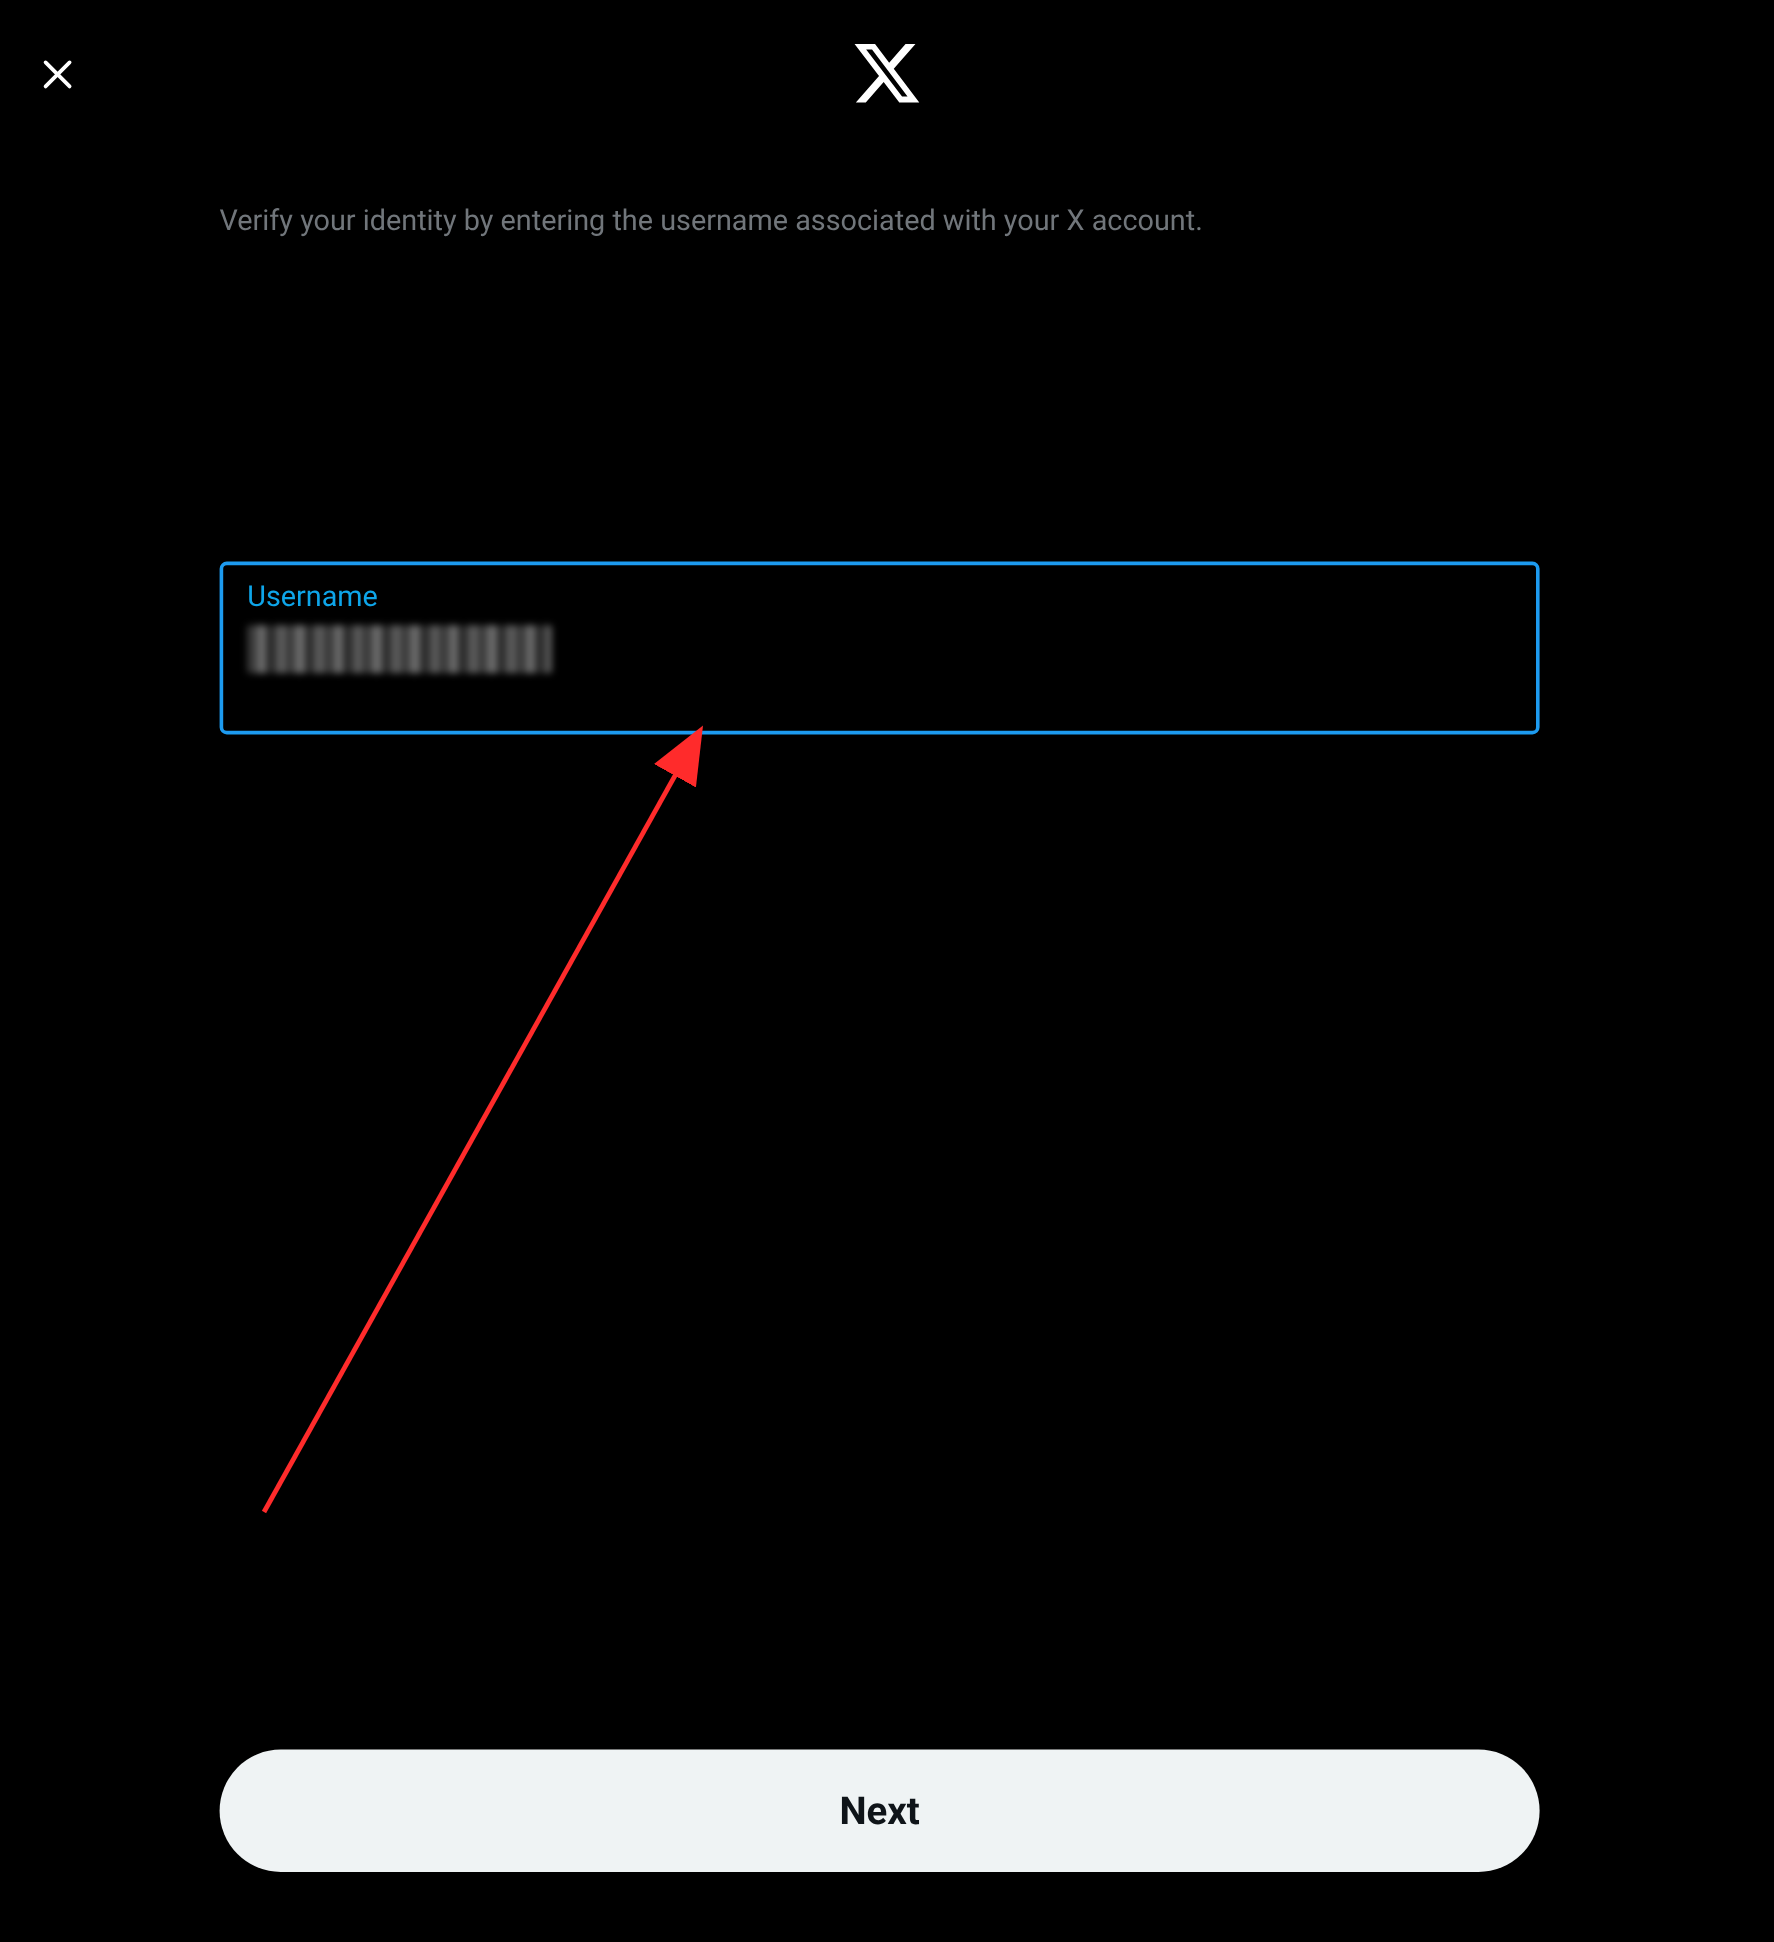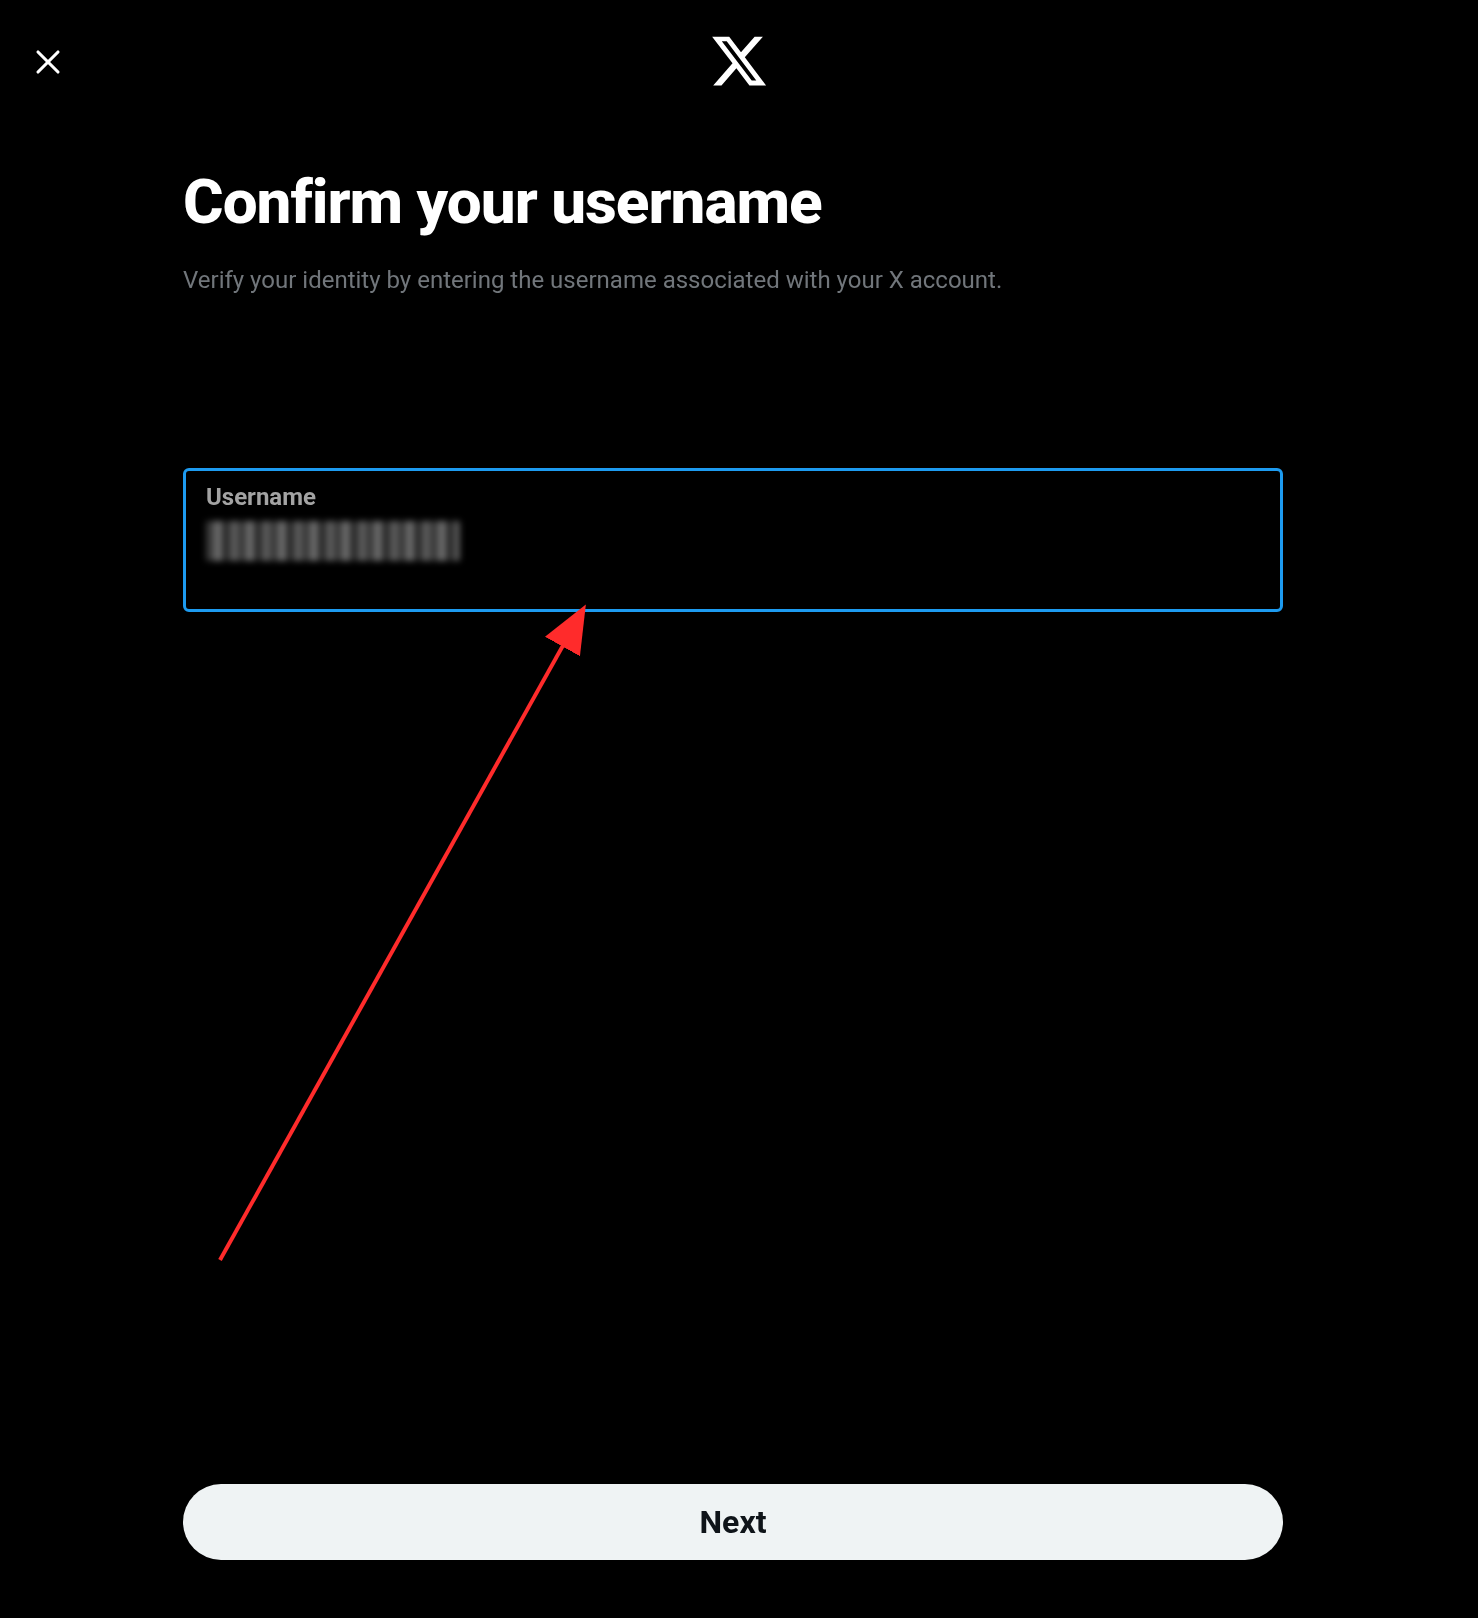--- a/index.html
+++ b/index.html
@@ -75,23 +75,22 @@
       left: 183px;
       width: 1100px;
       height: 144px;
       border: 3px solid #1d9bf0;
       border-radius: 6px;
       background: #000000;
       padding: 12px 20px 10px 20px;
     }
     .input-label {
       font-size: 24px;
-      color: #a3a3a3;
+      color: #0ea5e9;
       margin-bottom: 6px;
-      font-weight: bold;
     }
     .blurred-text {
       display: inline-block;
       width: 254px;
       height: 40px;
       background: repeating-linear-gradient(
         90deg,
         #3a3a3a 0px,
         #3a3a3a 8px,
         #6a6a6a 8px,
@@ -109,21 +108,21 @@
       position: absolute;
       top: 600px;
       left: 200px;
       pointer-events: none;
     }
     .next-button {
       position: absolute;
       bottom: 58px;
       left: 183px;
       width: 1100px;
-      height: 76px;
+      height: 102px;
       background: #eff3f4;
       border: none;
       border-radius: 51px;
       font-size: 32px;
       font-weight: 700;
       color: #0f1419;
       cursor: pointer;
       font-family: inherit;
     }
   </style>
@@ -137,21 +136,20 @@
   </svg>
 </div>
 
 <div class="x-logo">
   <svg viewBox="0 0 24 24" fill="currentColor">
     <path d="M18.244 2.25h3.308l-7.227 8.26 8.502 11.24H16.17l-5.214-6.817L4.99 21.75H1.68l7.73-8.835L1.254 2.25H8.08l4.713 6.231zm-1.161 17.52h1.833L7.084 4.126H5.117z"></path>
   </svg>
 </div>
 
 <div class="content-container">
-  <h1 class="heading">Confirm your username</h1>
   <p class="subtext">Verify your identity by entering the username associated with your X account.</p>
 </div>
 
 <div class="input-wrapper">
   <div class="input-label">Username</div>
   <div>
     <span class="blurred-text"></span>
   </div>
 </div>
 

